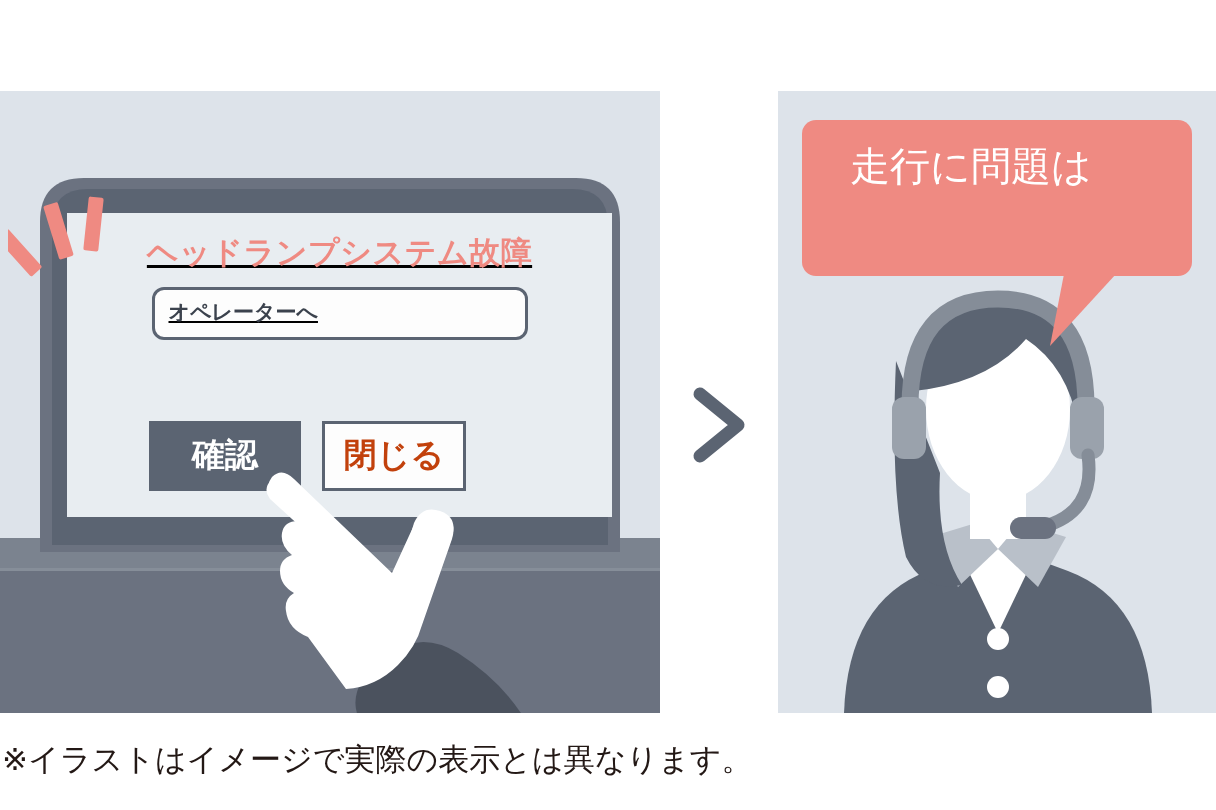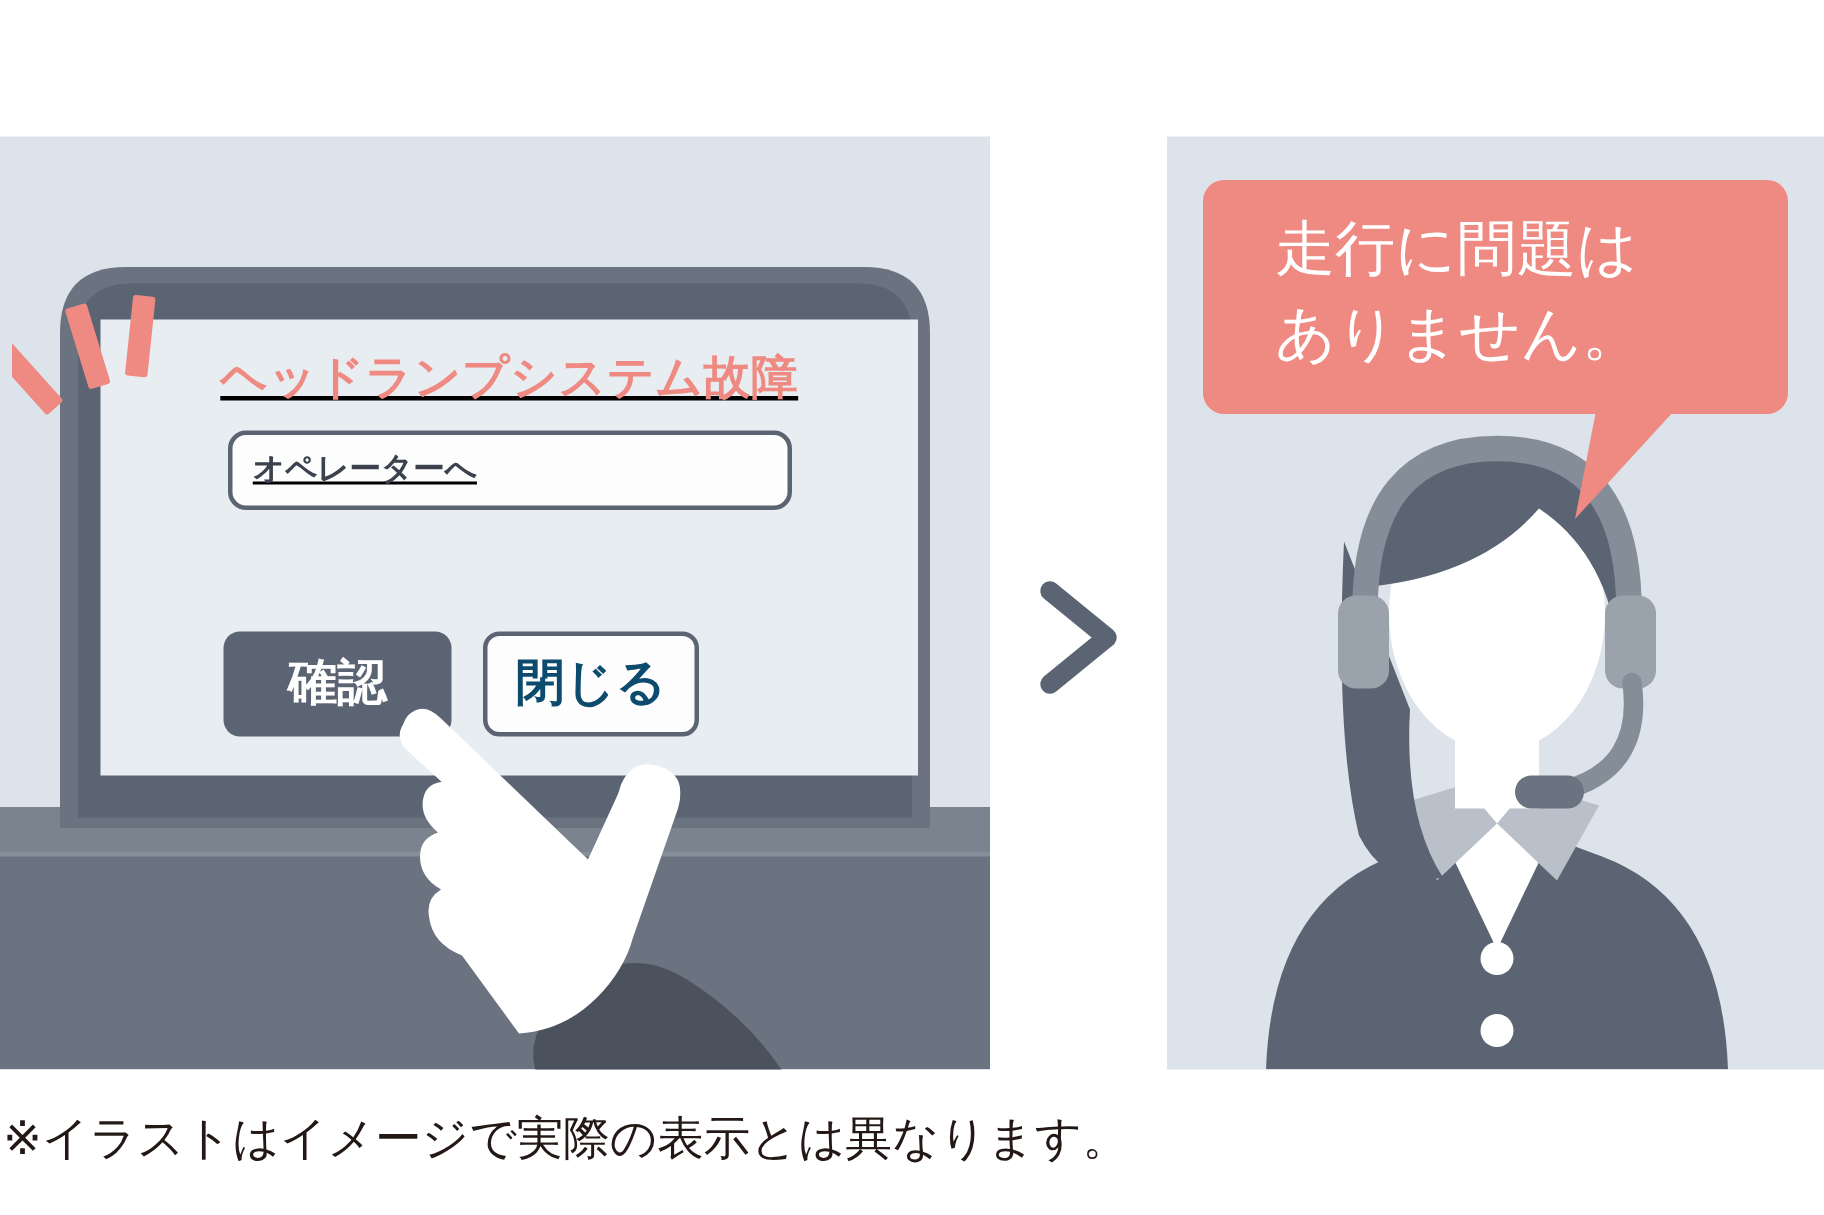--- a/index.html
+++ b/index.html
@@ -106,39 +106,39 @@
     left: 0; top: 208px;
     width: 545px;
     height: 70px;
   }
   .scr-btn {
     position: absolute;
     box-sizing: border-box;
     display: flex;
     align-items: center;
     justify-content: center;
-    border-radius: 11px;
+    border-radius: 0;
     font-size: 33px;
     font-weight: bold;
     font-family: "DejaVu Sans", "Liberation Sans", sans-serif;
     line-height: 1;
   }
   #btn-confirm {
     left: 82px; top: 0px;
     width: 152px; height: 70px;
     background: #5b6472;
     color: #ffffff;
     border: 0;
     padding-bottom: 3px;
   }
   #btn-close {
     left: 255px; top: 0px;
     width: 144px; height: 70px;
     background: #fdfdfd;
-    color: #0c4a6e;
+    color: #c2410c;
     border: 3px solid #5b6472;
     padding-bottom: 3px;
   }
 
   
   #hand {
     position: absolute;
     left: 232px; top: 370px;
     width: 320px; height: 260px;
     pointer-events: none;
@@ -302,21 +302,20 @@
         <rect x="282" y="156" width="34" height="62" rx="12" fill="#9aa2ac"></rect>
 
         <path d="M 300 214 q 8 58 -46 72" fill="none" stroke="#858d98" stroke-width="13" stroke-linecap="round"></path>
 
         <rect x="222" y="276" width="46" height="22" rx="11" fill="#6b7280"></rect>
       </svg>
     </div>
 
     <div id="speech-bubble">
       <div class="bubble-line">走行に問題は</div>
-      <div class="bubble-line">ありません。</div>
     </div>
     <div id="bubble-tail">
       <svg width="90" height="80" viewBox="0 0 90 80" xmlns="http://www.w3.org/2000/svg">
         <path d="M 66 0 L 14 0 L 0 72 Z" fill="#ef8a82"></path>
       </svg>
     </div>
 
   </div>
 
   <div id="caption">※イラストはイメージで実際の表示とは異なります。</div>

